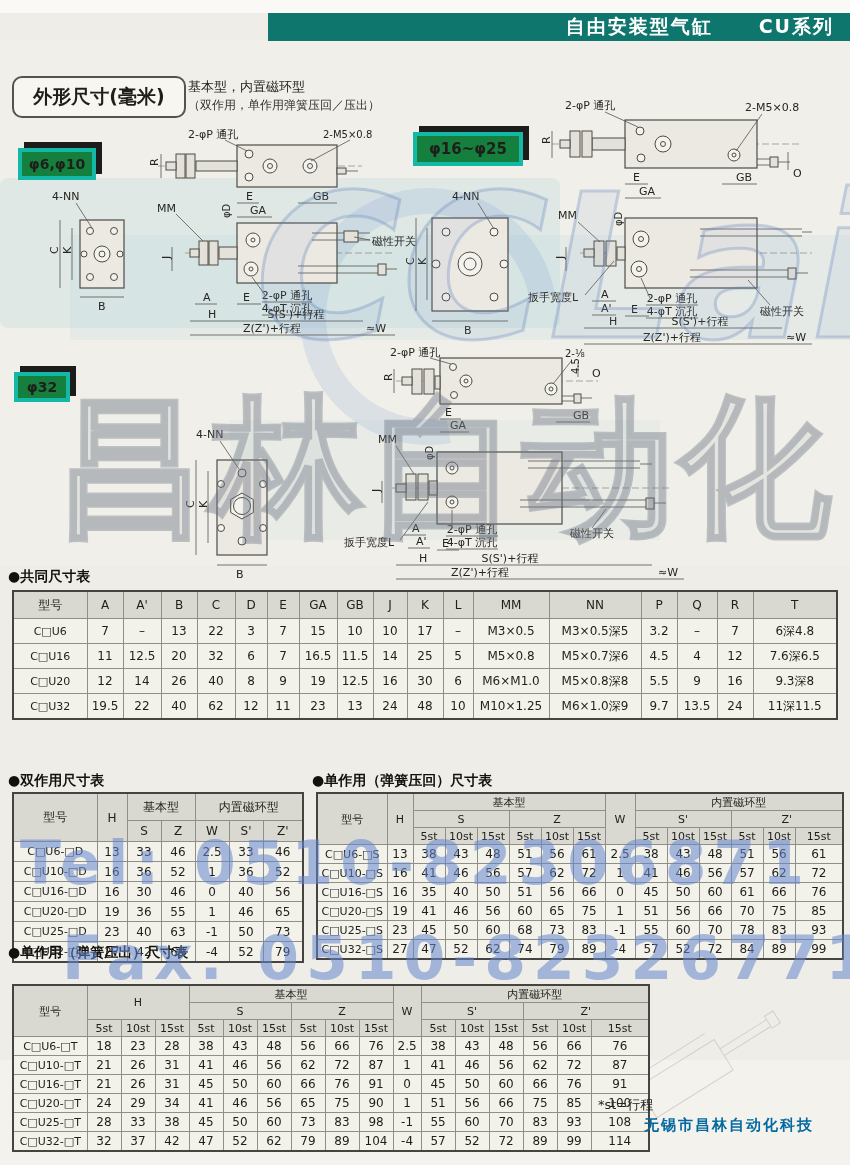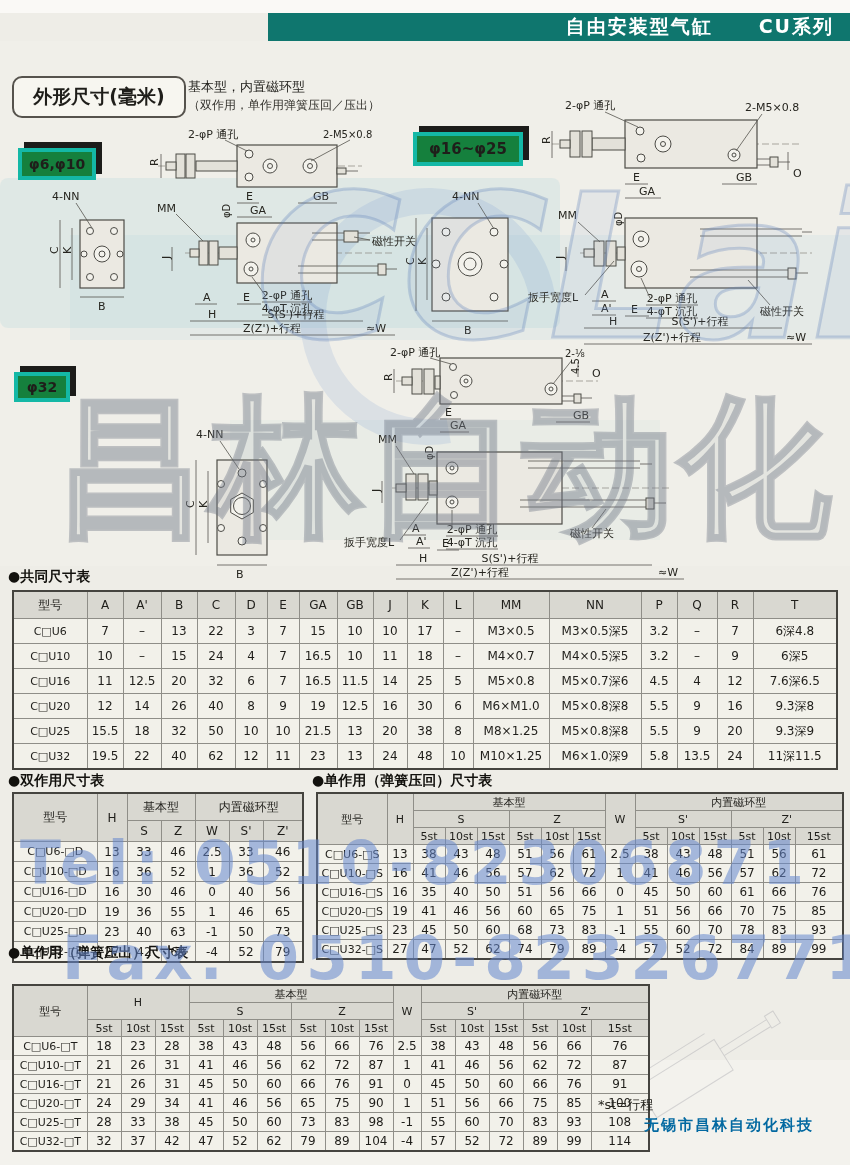--- a/index.html
+++ b/index.html
@@ -458,40 +458,20 @@
           <td>17</td>
           <td>–</td>
           <td>M3×0.5</td>
           <td>M3×0.5深5</td>
           <td>3.2</td>
           <td>–</td>
           <td>7</td>
           <td>6深4.8</td>
         </tr>
         <tr>
-          <td>C□U10</td>
-          <td>10</td>
-          <td>–</td>
-          <td>15</td>
-          <td>24</td>
-          <td>4</td>
-          <td>7</td>
-          <td>16.5</td>
-          <td>10</td>
-          <td>11</td>
-          <td>18</td>
-          <td>–</td>
-          <td>M4×0.7</td>
-          <td>M4×0.5深5</td>
-          <td>3.2</td>
-          <td>–</td>
-          <td>9</td>
-          <td>6深5</td>
-        </tr>
-        <tr>
           <td>C□U16</td>
           <td>11</td>
           <td>12.5</td>
           <td>20</td>
           <td>32</td>
           <td>6</td>
           <td>7</td>
           <td>16.5</td>
           <td>11.5</td>
           <td>14</td>
@@ -518,55 +498,35 @@
           <td>30</td>
           <td>6</td>
           <td>M6×M1.0</td>
           <td>M5×0.8深8</td>
           <td>5.5</td>
           <td>9</td>
           <td>16</td>
           <td>9.3深8</td>
         </tr>
         <tr>
-          <td>C□U25</td>
-          <td>15.5</td>
-          <td>18</td>
-          <td>32</td>
-          <td>50</td>
-          <td>10</td>
-          <td>10</td>
-          <td>21.5</td>
-          <td>13</td>
-          <td>20</td>
-          <td>38</td>
-          <td>8</td>
-          <td>M8×1.25</td>
-          <td>M5×0.8深8</td>
-          <td>5.5</td>
-          <td>9</td>
-          <td>20</td>
-          <td>9.3深9</td>
-        </tr>
-        <tr>
           <td>C□U32</td>
           <td>19.5</td>
           <td>22</td>
           <td>40</td>
           <td>62</td>
           <td>12</td>
           <td>11</td>
           <td>23</td>
           <td>13</td>
           <td>24</td>
           <td>48</td>
           <td>10</td>
           <td>M10×1.25</td>
           <td>M6×1.0深9</td>
-          <td>5.8</td>
+          <td>9.7</td>
           <td>13.5</td>
           <td>24</td>
           <td>11深11.5</td>
         </tr>
       </tbody>
   </table>
 
   <div class="tbl-title" style="left:8px;top:772px;">●双作用尺寸表</div>
   <table class="abs tbl t2">
     <colgroup>

